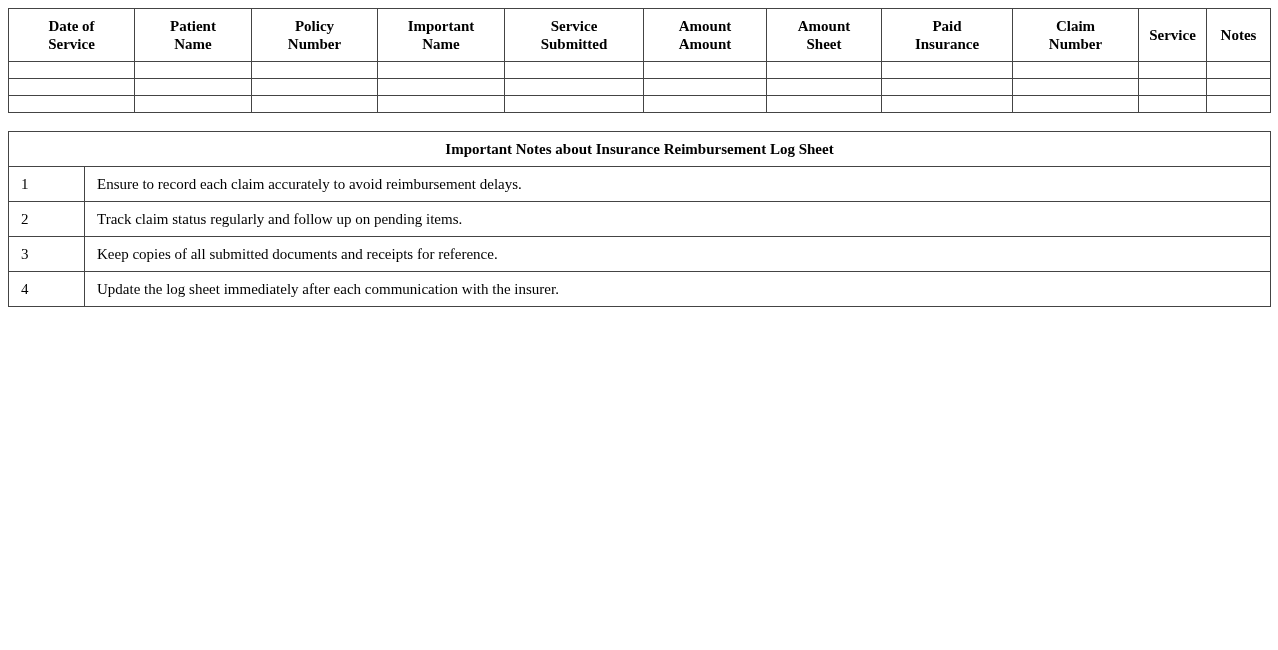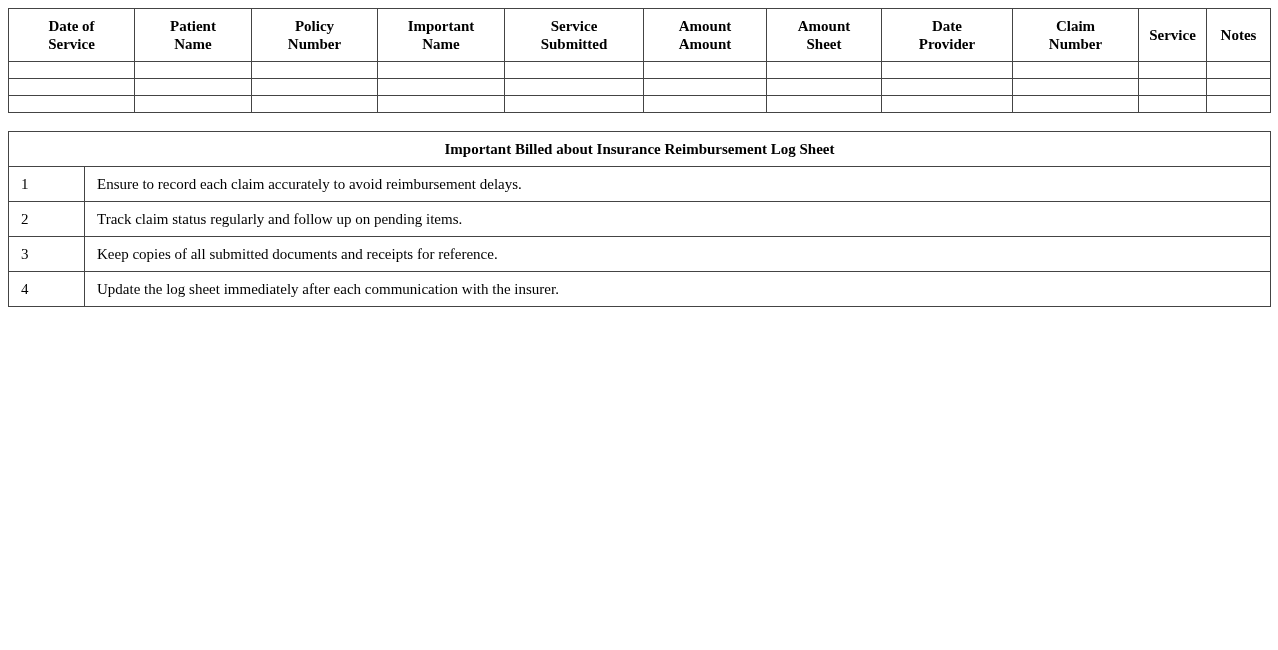--- a/index.html
+++ b/index.html
@@ -34,21 +34,21 @@
   </colgroup>
   <thead>
     <tr>
       <th><span>Date of</span><br><span>Service</span></th>
       <th><span>Patient</span><br><span>Name</span></th>
       <th><span>Policy</span><br><span>Number</span></th>
       <th><span>Important</span><br><span>Name</span></th>
       <th><span>Service</span><br><span>Submitted</span></th>
       <th><span>Amount</span><br><span>Amount</span></th>
       <th><span>Amount</span><br><span>Sheet</span></th>
-      <th><span>Date</span><br><span>Provider</span></th>
+      <th><span>Paid</span><br><span>Insurance</span></th>
       <th><span>Claim</span><br><span>Number</span></th>
       <th><span>Service</span></th>
       <th><span>Notes</span></th>
     </tr>
   </thead>
   <tbody>
     <tr>
       <td></td>
       <td></td>
       <td></td>
@@ -90,21 +90,21 @@
   </tbody>
 </table>
 
 <table id="notes-table">
   <colgroup>
     <col style="width:76px">
       <col style="width:1186px">
   </colgroup>
   <thead>
     <tr>
-      <th colspan="2">Important Billed about Insurance Reimbursement Log Sheet</th>
+      <th colspan="2">Important Notes about Insurance Reimbursement Log Sheet</th>
     </tr>
   </thead>
   <tbody>
     <tr>
       <td class="num">1</td>
       <td class="txt">Ensure to record each claim accurately to avoid reimbursement delays.</td>
     </tr>
     <tr>
       <td class="num">2</td>
       <td class="txt">Track claim status regularly and follow up on pending items.</td>

